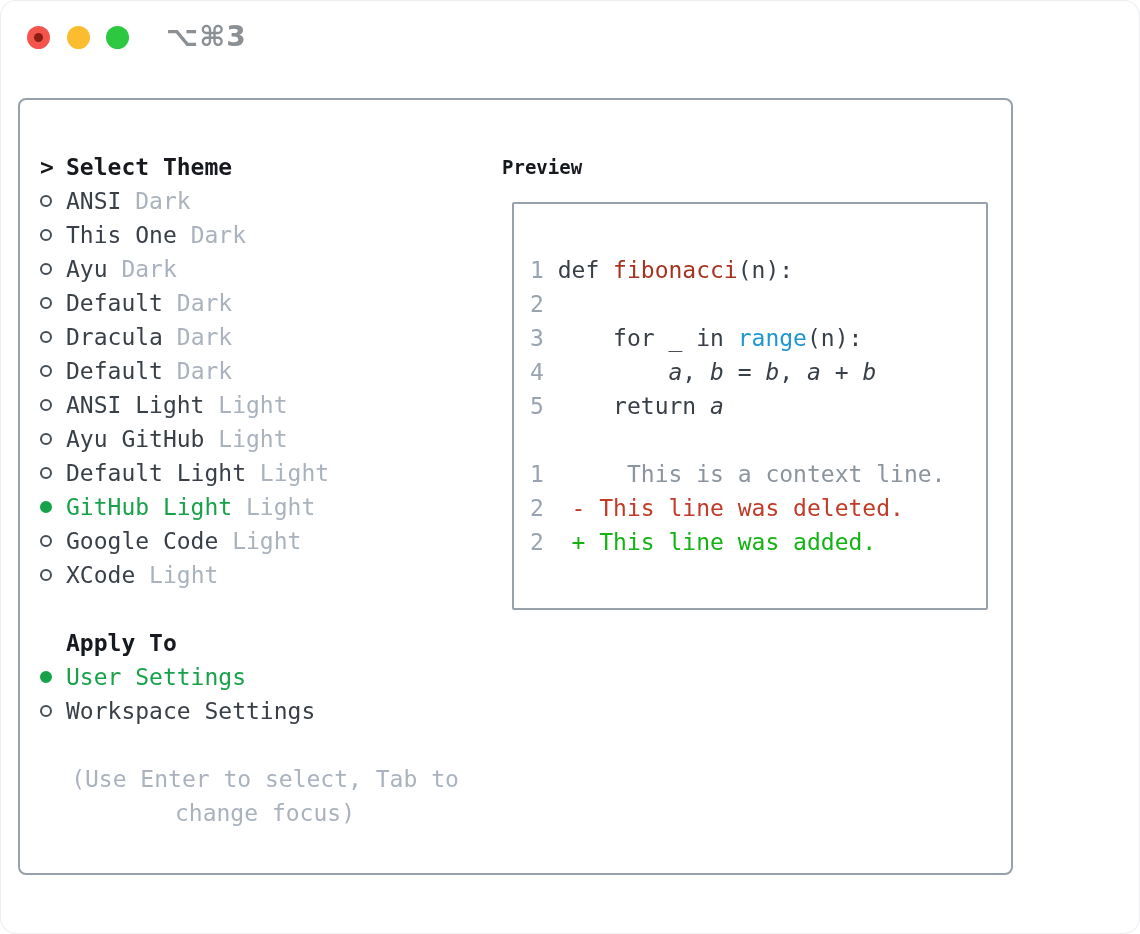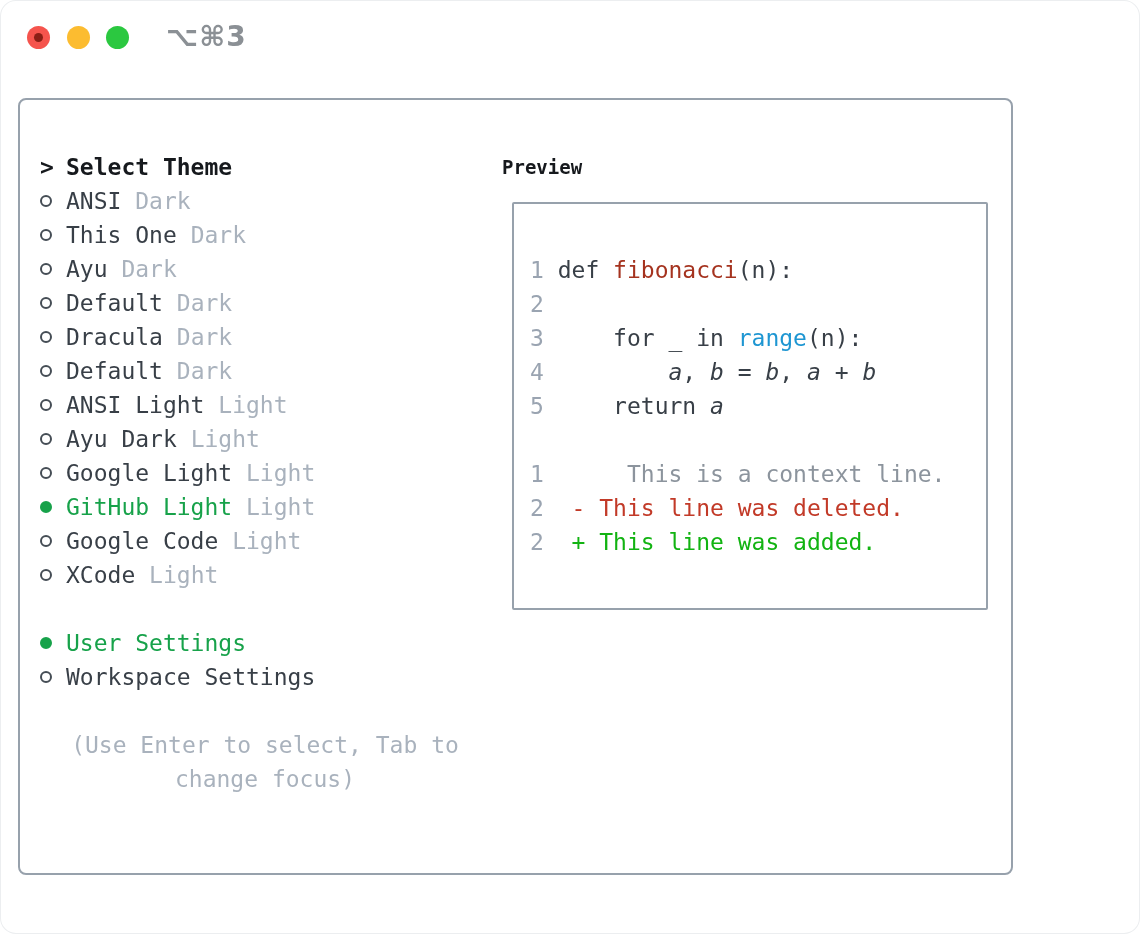--- a/index.html
+++ b/index.html
@@ -147,28 +147,28 @@
     <span class="marker">
               <span class="radio"></span>
             </span>
     <span class="item-name">ANSI Light</span>
     <span class="variant">Light</span>
   </div>
           <div class="row theme-item">
     <span class="marker">
               <span class="radio"></span>
             </span>
-    <span class="item-name">Ayu Dark</span>
-    <span class="variant">Light</span>
-  </div>
-          <div class="row theme-item">
-    <span class="marker">
-              <span class="radio"></span>
-            </span>
-    <span class="item-name">Google Light</span>
+    <span class="item-name">Ayu GitHub</span>
+    <span class="variant">Light</span>
+  </div>
+          <div class="row theme-item">
+    <span class="marker">
+              <span class="radio"></span>
+            </span>
+    <span class="item-name">Default Light</span>
     <span class="variant">Light</span>
   </div>
           <div class="row theme-item selected">
     <span class="marker">
               <span class="radio"></span>
             </span>
     <span class="item-name">GitHub Light</span>
     <span class="variant">Light</span>
   </div>
           <div class="row theme-item">
@@ -182,20 +182,24 @@
     <span class="marker">
               <span class="radio"></span>
             </span>
     <span class="item-name">XCode</span>
     <span class="variant">Light</span>
   </div>
         </div>
 
       <div class="spacer"></div>
 
+      <div class="row">
+        <span class="marker"></span>
+        <span class="header-label">Apply To</span>
+      </div>
 
       <div id="apply-list">
           <div class="row apply-item selected">
     <span class="marker">
               <span class="radio"></span>
             </span>
     <span class="item-name">User Settings</span>
   </div>
           <div class="row apply-item">
     <span class="marker">

